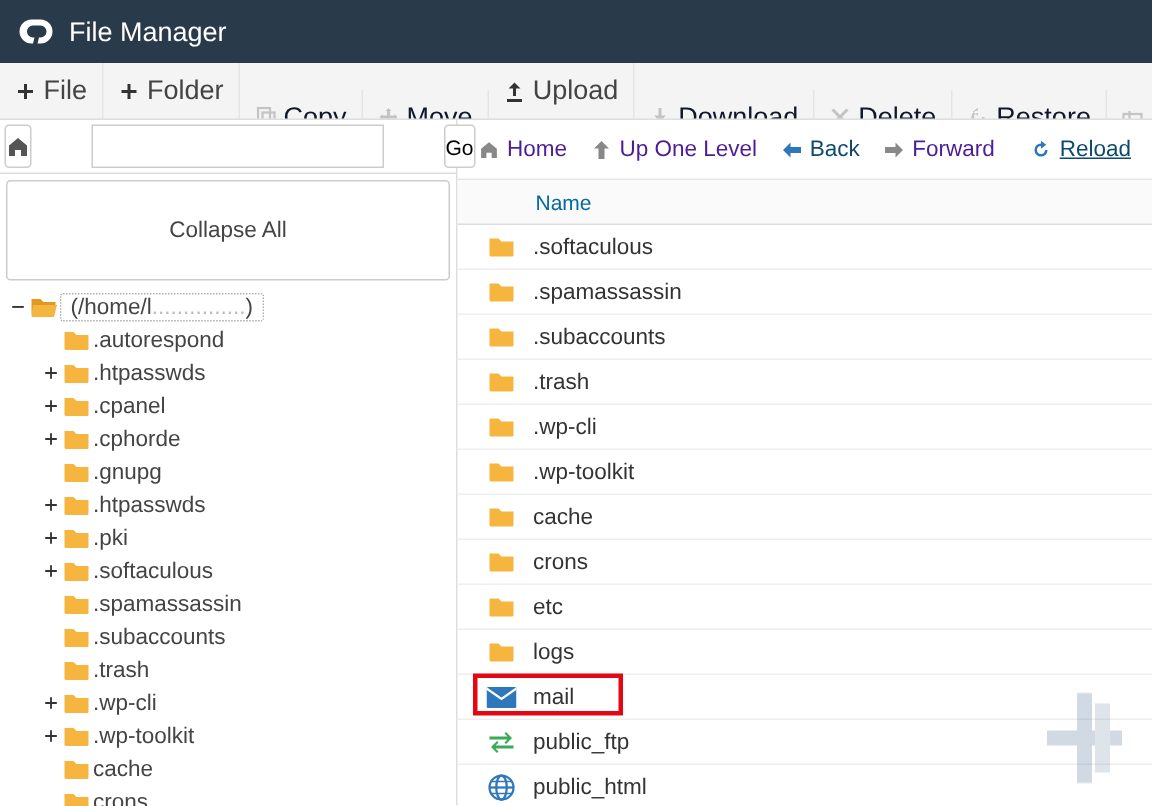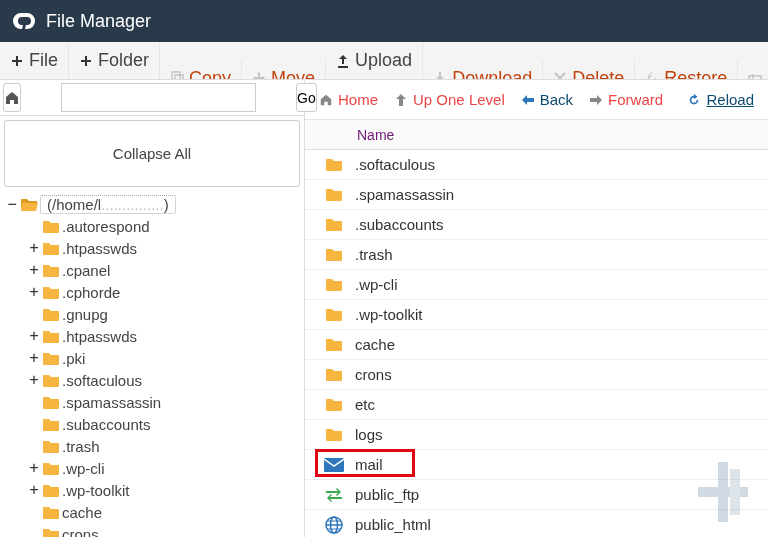--- a/index.html
+++ b/index.html
@@ -2,39 +2,39 @@
 <html><head>
 <meta charset="utf-8">
 <style>
   * { box-sizing: border-box; margin: 0; padding: 0; }
   body { font-family: -apple-system, BlinkMacSystemFont, "Segoe UI", Arial, sans-serif; font-size: 14px; color: #444; width: 768px; height: 537px; overflow: hidden; background: #fff; }
   .header { background: #293a4a; color: #fff; height: 42px; display: flex; align-items: center; padding: 0 12px; }
   .cp-logo { width: 24px; height: 24px; margin-right: 10px; display: flex; align-items: center; }
   .header-title { font-size: 18px; font-weight: 500; }
   .toolbar { background: #f4f4f4; border-bottom: 1px solid #ddd; height: 38px; display: flex; align-items: center; overflow: hidden; }
   .tb-btn { display: flex; align-items: center; padding: 0 10px; height: 100%; cursor: pointer; font-size: 18px; border-right: 1px solid #e5e5e5; white-space: nowrap; }
-  .tb-btn.disabled { color: #c2410c; margin-top: 35px; }
+  .tb-btn.disabled { color: #0f172a; margin-top: 35px; }
   .tb-btn .ico { margin-right: 5px; display: inline-flex; align-items: center; width: 14px; justify-content: center; }
   .main { display: flex; height: calc(537px - 42px - 38px); }
   .sidebar { width: 305px; border-right: 1px solid #ddd; display: flex; flex-direction: column; }
   .sb-top { display: flex; border-bottom: 1px solid #ddd; height: 36px; gap: 37px; }
   .home-btn { width: 38px; display: flex; align-items: center; justify-content: center; border: 1px solid #ccc; margin: 3px; border-radius: 3px; background: #fff; cursor: pointer; }
   .path-input { flex: 1; border: 1px solid #ccc; margin: 3px 0; padding: 0 6px; font-size: 14px; }
   .go-btn { width: 48px; border: 1px solid #ccc; background: #fff; margin: 3px; border-radius: 3px; cursor: pointer; font-size: 14px; }
   .collapse-btn { text-align: center; padding: 24px; border: 1px solid #ccc; margin: 4px; border-radius: 3px; background: #fff; cursor: pointer; font-size: 15px; }
   .tree { overflow: auto; flex: 1; padding: 2px 0 8px 0; }
   .tree-row { display: flex; align-items: center; height: 22px; padding-left: 6px; font-size: 15px; white-space: nowrap; cursor: pointer; }
   .tree-row .exp { width: 12px; text-align: center; color: #333; font-family: monospace; }
   .tree-row .fico { width: 18px; display:inline-flex; align-items:center; justify-content:center; margin: 0 2px; }
   .content { flex: 1; display: flex; flex-direction: column; }
   .navbar { height: 40px; display: flex; align-items: center; padding: 0 6px; border-bottom: 1px solid #e5e5e5; }
-  .nav-btn { display: flex; align-items: center; padding: 0 8px; height: 100%; cursor: pointer; color: #ef4444; font-size: 15px; }
+  .nav-btn { display: flex; align-items: center; padding: 0 8px; height: 100%; cursor: pointer; color: #4c1d95; font-size: 15px; }
   .nav-btn .ico { margin-right: 5px; display:inline-flex; width:14px; justify-content:center;}
   .nav-btn.active { color: #0c4a6e; }
-  .list-header { background: #fafafa; border-bottom: 1px solid #ddd; height: 30px; display: flex; align-items: center; padding-left: 52px; color: #701a75; font-size: 14px; }
+  .list-header { background: #fafafa; border-bottom: 1px solid #ddd; height: 30px; display: flex; align-items: center; padding-left: 52px; color: #0369a1; font-size: 14px; }
   .list { overflow: auto; flex: 1; position: relative; }
   .row { height: 30px; display: flex; align-items: center; border-bottom: 1px solid #eee; padding-left: 16px; cursor: pointer; }
   .row .rico { width: 26px; display:inline-flex; align-items:center; justify-content:center; }
   .row span.name { margin-left: 8px; font-size: 15px; color: #333; }
   .highlight-box { position: absolute; border: 3px solid #e30613; pointer-events: none; }
   .watermark { position: absolute; right: 10px; bottom: 10px; opacity: 0.25; pointer-events:none; }
   svg { display: block; }
   .root-path { border: 1px dotted #aaa; padding: 0 6px; border-radius: 2px; background: #fff; }
 </style>
 </head>

